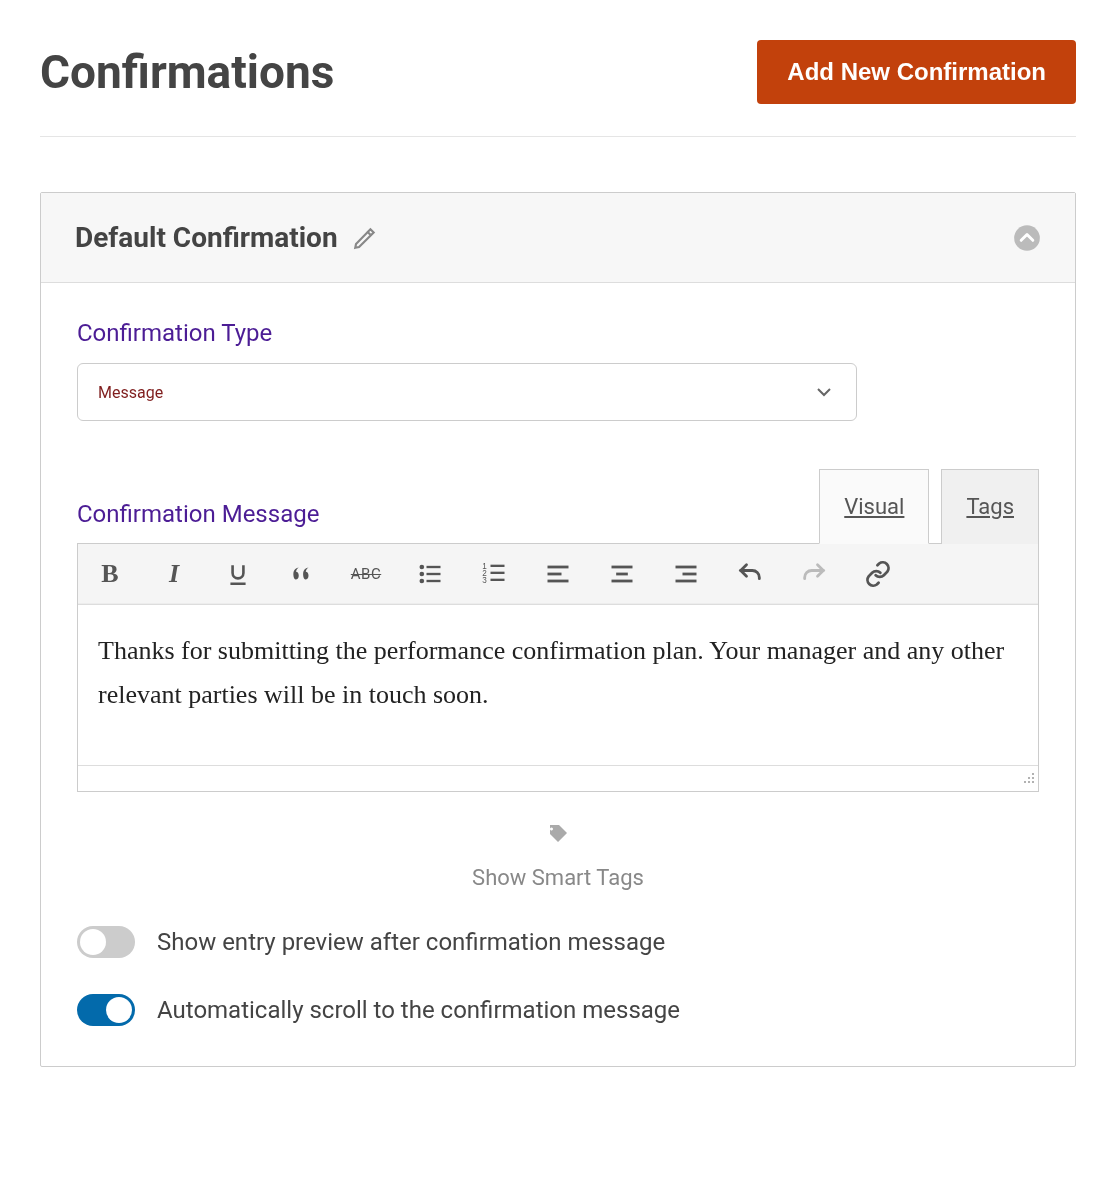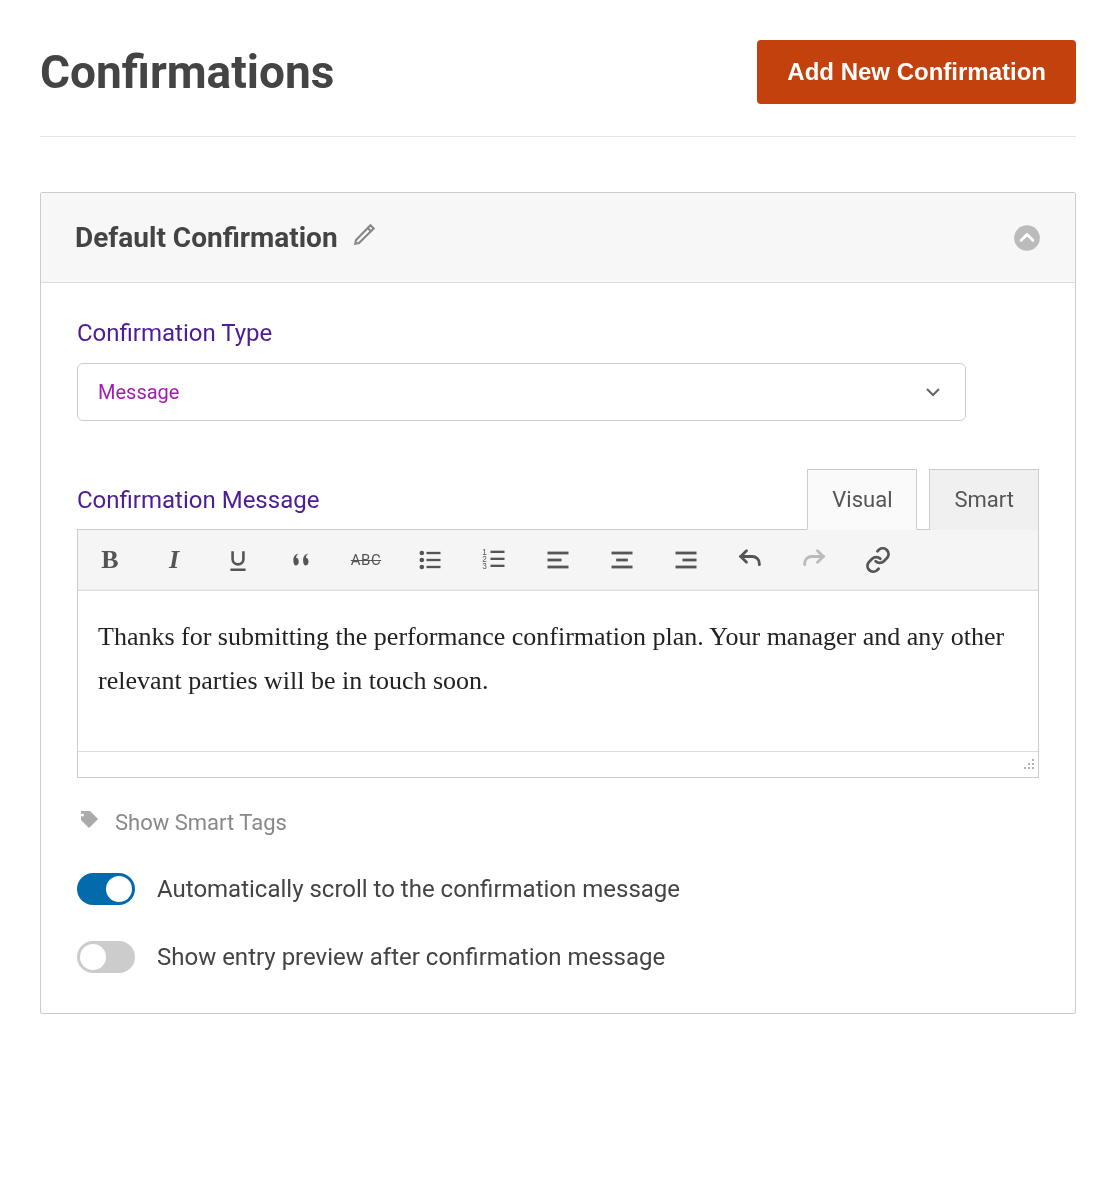--- a/index.html
+++ b/index.html
@@ -39,20 +39,21 @@
     .panel-header {
       background: #f7f7f7;
       border-bottom: 1px solid #ddd;
       padding: 28px 34px;
       display: flex;
       justify-content: space-between;
       align-items: center;
     }
     .panel-title-wrap {
       display: flex;
+      align-items: center;
       gap: 14px;
     }
     .panel-title {
       font-size: 28px;
       font-weight: 700;
       color: #444;
     }
     .edit-icon svg, .collapse-icon svg { display: block; }
     .panel-body {
       padding: 36px 36px 40px 36px;
@@ -61,50 +62,51 @@
       font-size: 24px;
       color: #4c1d95;
       margin-bottom: 16px;
       display: block;
     }
     .select-wrap {
       position: relative;
       border: 1px solid #ccc;
       border-radius: 6px;
       padding: 16px 20px;
-      width: 889px;
+      width: 780px;
       max-width: 100%;
       background: #fff;
       display: flex;
       justify-content: space-between;
       align-items: center;
       cursor: pointer;
-      font-size: 20px;
-      color: #a21caf;
+      font-size: 16px;
+      color: #7f1d1d;
       margin-bottom: 48px;
     }
     .chevron-down-icon svg { display:block; }
     .message-header-row {
       display: flex;
       justify-content: space-between;
       align-items: flex-end;
       margin-bottom: 0;
     }
     .tabs {
       display: flex;
     }
     .tab {
       border: 1px solid #ccc;
-      padding: 17px 24px;
+      padding: 24px 24px;
       font-size: 22px;
       color: #555;
       background: #f0f0f0;
       cursor: pointer;
       margin-left: 12px;
       border-bottom: none;
+      text-decoration: underline;
     }
     .tab.active {
       background: #fafafa;
       border-bottom: 1px solid #fafafa;
       position: relative;
       z-index: 2;
     }
     .editor-box {
       border: 1px solid #ccc;
       margin-top: -1px;
@@ -149,20 +151,21 @@
     }
     .resize-handle {
       position:absolute; right:3px; bottom:3px;
     }
     .smart-tags-row {
       display:flex; align-items:center; gap:14px;
       margin-top: 30px;
       color: #888;
       font-size: 22px;
       cursor:pointer;
+      flex-direction:column;
     }
     .toggle-row {
       display:flex; align-items:center; gap:22px;
       margin-top: 36px;
       font-size: 24px;
       color:#444;
     }
     .toggle {
       width: 58px; height: 32px;
       border-radius: 16px;
@@ -215,21 +218,21 @@
         <svg width="24" height="24" viewBox="0 0 24 24" fill="none" stroke="#666" stroke-width="2">
             <path d="M6 9l6 6 6-6"></path>
           </svg>
       </span>
     </div>
 
     <div class="message-header-row">
       <label class="field-label" style="">Confirmation Message</label>
       <div class="tabs">
         <div class="tab active">Visual</div>
-        <div class="tab">Smart</div>
+        <div class="tab">Tags</div>
       </div>
     </div>
 
     <div class="editor-box">
       <div class="editor-toolbar">
         <span class="tb-btn bold-txt">B</span>
         <span class="tb-btn italic-txt">I</span>
         <span class="tb-btn">
           <svg width="26" height="26" viewBox="0 0 24 24" fill="none" stroke="#555" stroke-width="2.4">
               <path d="M7 4v7a5 5 0 0010 0V4M5 21h14"></path>
@@ -319,27 +322,27 @@
     <div class="smart-tags-row">
       <span>
         <svg width="24" height="24" viewBox="0 0 24 24" fill="#aaa">
             <path d="M21 11l-8-8H4v9l8 8 9-9zM7 7a1.5 1.5 0 110-.01z"></path>
           </svg>
       </span>
       <span>Show Smart Tags</span>
     </div>
 
     <div class="toggle-row">
+      <div class="toggle off">
+          <div class="knob"></div>
+        </div>
+      <span>Show entry preview after confirmation message</span>
+    </div>
+
+    <div class="toggle-row">
       <div class="toggle on">
           <div class="knob"></div>
         </div>
       <span>Automatically scroll to the confirmation message</span>
     </div>
 
-    <div class="toggle-row">
-      <div class="toggle off">
-          <div class="knob"></div>
-        </div>
-      <span>Show entry preview after confirmation message</span>
-    </div>
-
   </div>
 </div>
 
 </body></html>

